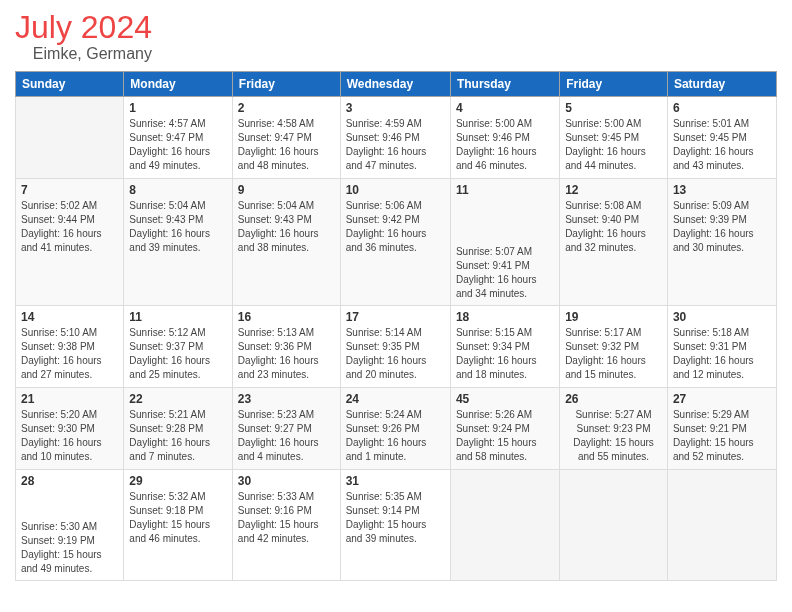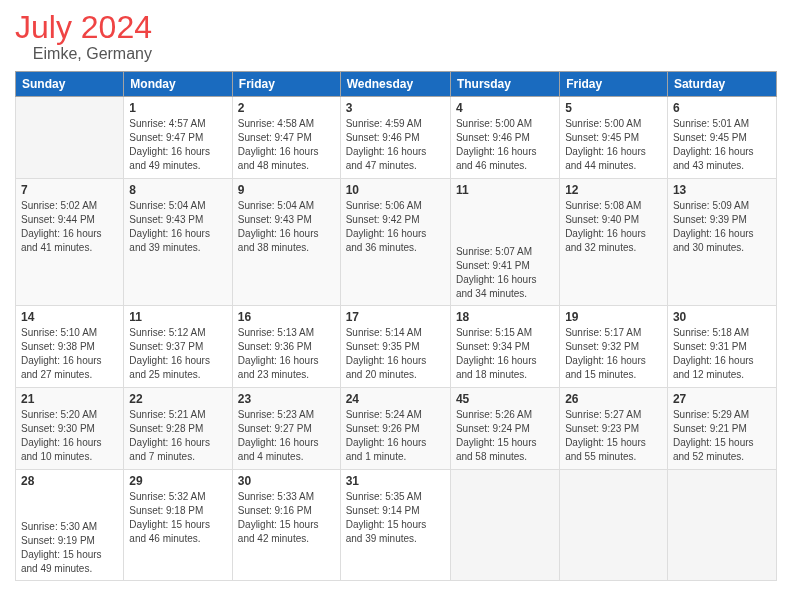--- a/index.html
+++ b/index.html
@@ -300,21 +300,21 @@
           </td>
           <td>
             <span class="day-number">45</span>
             <div class="day-info" style="white-space: pre-line;">Sunrise: 5:26 AM
 Sunset: 9:24 PM
 Daylight: 15 hours
 and 58 minutes.</div>
           </td>
           <td>
             <span class="day-number">26</span>
-            <div class="day-info" style="white-space: pre-line;">Sunrise: 5:27 AM
+            <div class="day-info" style="white-space: pre-line; text-align: center;">Sunrise: 5:27 AM
 Sunset: 9:23 PM
 Daylight: 15 hours
 and 55 minutes.</div>
           </td>
           <td>
             <span class="day-number">27</span>
             <div class="day-info" style="white-space: pre-line;">Sunrise: 5:29 AM
 Sunset: 9:21 PM
 Daylight: 15 hours
 and 52 minutes.</div>

